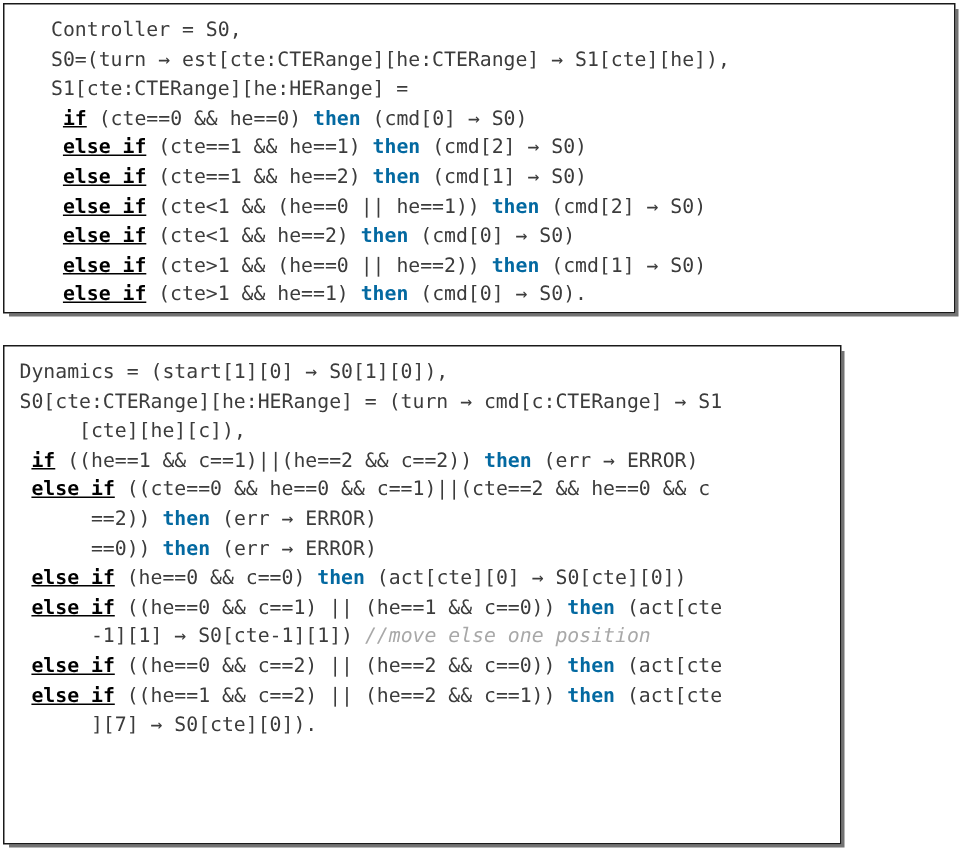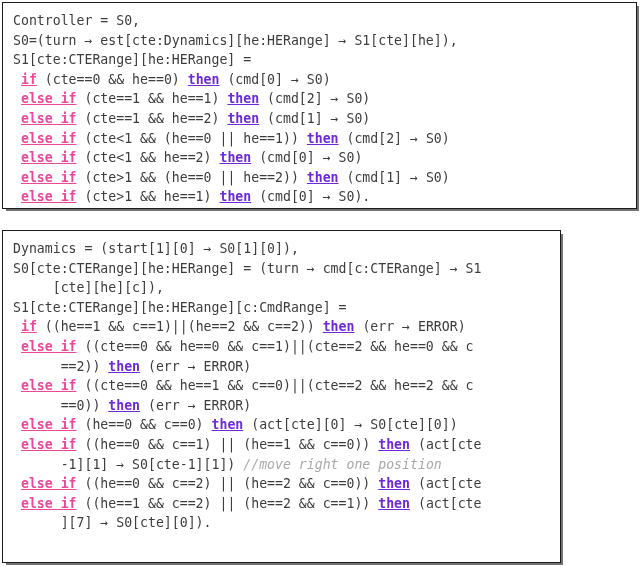--- a/index.html
+++ b/index.html
@@ -25,85 +25,83 @@
     background: #ffffff;
     border: 1.5px solid #1a1a1a;
     box-shadow: 3px 3px 0 -1px rgba(90,90,90,0.85);
     box-sizing: border-box;
     overflow: hidden;
   }
   #box-controller {
     top: 2px;
     width: 635px;
     height: 207px;
+    padding-left: 21px;
   }
   #box-dynamics {
     top: 230px;
     width: 559px;
     height: 333px;
   }
   .code-body {
     padding: 8px 4px 6px 10px;
   }
   .code-line {
     font-family: "DejaVu Sans Mono", monospace;
     font-size: 13.2px;
     line-height: 19.6px;
     color: #3c3c3c;
     white-space: pre;
     letter-spacing: 0px;
   }
   .kw {
-    color: #6d28d9;
+    color: #0369a1;
     font-weight: bold;
-    text-decoration: underline;
   }
   .kw-u {
-    color: #ec4899;
+    color: #000000;
     font-weight: bold;
     text-decoration: underline;
   }
   .cmt {
     color: #a8a8a8;
     font-style: italic;
   }
 </style>
 </head>
 <body>
 
 <div class="page">
 
   <div class="code-box" id="box-controller">
     <div class="code-body">
         <div class="code-line"><span>Controller = S0,</span></div>
-        <div class="code-line"><span>S0=(turn → est[cte:Dynamics][he:HERange] → S1[cte][he]),</span></div>
+        <div class="code-line"><span>S0=(turn → est[cte:CTERange][he:CTERange] → S1[cte][he]),</span></div>
         <div class="code-line"><span>S1[cte:CTERange][he:HERange] =</span></div>
         <div class="code-line"> <span class="kw-u">if</span><span> (cte==0 &amp;&amp; he==0) </span><span class="kw">then</span><span> (cmd[0] → S0)</span></div>
         <div class="code-line"> <span class="kw-u">else if</span><span> (cte==1 &amp;&amp; he==1) </span><span class="kw">then</span><span> (cmd[2] → S0)</span></div>
         <div class="code-line"> <span class="kw-u">else if</span><span> (cte==1 &amp;&amp; he==2) </span><span class="kw">then</span><span> (cmd[1] → S0)</span></div>
         <div class="code-line"> <span class="kw-u">else if</span><span> (cte&lt;1 &amp;&amp; (he==0 || he==1)) </span><span class="kw">then</span><span> (cmd[2] → S0)</span></div>
         <div class="code-line"> <span class="kw-u">else if</span><span> (cte&lt;1 &amp;&amp; he==2) </span><span class="kw">then</span><span> (cmd[0] → S0)</span></div>
         <div class="code-line"> <span class="kw-u">else if</span><span> (cte&gt;1 &amp;&amp; (he==0 || he==2)) </span><span class="kw">then</span><span> (cmd[1] → S0)</span></div>
         <div class="code-line"> <span class="kw-u">else if</span><span> (cte&gt;1 &amp;&amp; he==1) </span><span class="kw">then</span><span> (cmd[0] → S0).</span></div>
       </div>
   </div>
 
   <div class="code-box" id="box-dynamics">
     <div class="code-body">
         <div class="code-line"><span>Dynamics = (start[1][0] → S0[1][0]),</span></div>
         <div class="code-line"><span>S0[cte:CTERange][he:HERange] = (turn → cmd[c:CTERange] → S1</span></div>
         <div class="code-line">     <span>[cte][he][c]),</span></div>
-        <div class="code-line"><span>S1[cte:CTERange][he:HERange][c:CmdRange] =</span></div>
         <div class="code-line"> <span class="kw-u">if</span><span> ((he==1 &amp;&amp; c==1)||(he==2 &amp;&amp; c==2)) </span><span class="kw">then</span><span> (err → ERROR)</span></div>
         <div class="code-line"> <span class="kw-u">else if</span><span> ((cte==0 &amp;&amp; he==0 &amp;&amp; c==1)||(cte==2 &amp;&amp; he==0 &amp;&amp; c</span></div>
         <div class="code-line">      <span>==2)) </span><span class="kw">then</span><span> (err → ERROR)</span></div>
-        <div class="code-line"> <span class="kw-u">else if</span><span> ((cte==0 &amp;&amp; he==1 &amp;&amp; c==0)||(cte==2 &amp;&amp; he==2 &amp;&amp; c</span></div>
         <div class="code-line">      <span>==0)) </span><span class="kw">then</span><span> (err → ERROR)</span></div>
         <div class="code-line"> <span class="kw-u">else if</span><span> (he==0 &amp;&amp; c==0) </span><span class="kw">then</span><span> (act[cte][0] → S0[cte][0])</span></div>
         <div class="code-line"> <span class="kw-u">else if</span><span> ((he==0 &amp;&amp; c==1) || (he==1 &amp;&amp; c==0)) </span><span class="kw">then</span><span> (act[cte</span></div>
-        <div class="code-line">      <span>-1][1] → S0[cte-1][1]) </span><span class="cmt">//move right one position</span></div>
+        <div class="code-line">      <span>-1][1] → S0[cte-1][1]) </span><span class="cmt">//move else one position</span></div>
         <div class="code-line"> <span class="kw-u">else if</span><span> ((he==0 &amp;&amp; c==2) || (he==2 &amp;&amp; c==0)) </span><span class="kw">then</span><span> (act[cte</span></div>
         <div class="code-line"> <span class="kw-u">else if</span><span> ((he==1 &amp;&amp; c==2) || (he==2 &amp;&amp; c==1)) </span><span class="kw">then</span><span> (act[cte</span></div>
         <div class="code-line">      <span>][7] → S0[cte][0]).</span></div>
       </div>
   </div>
 
 </div>
 
 </body></html>

